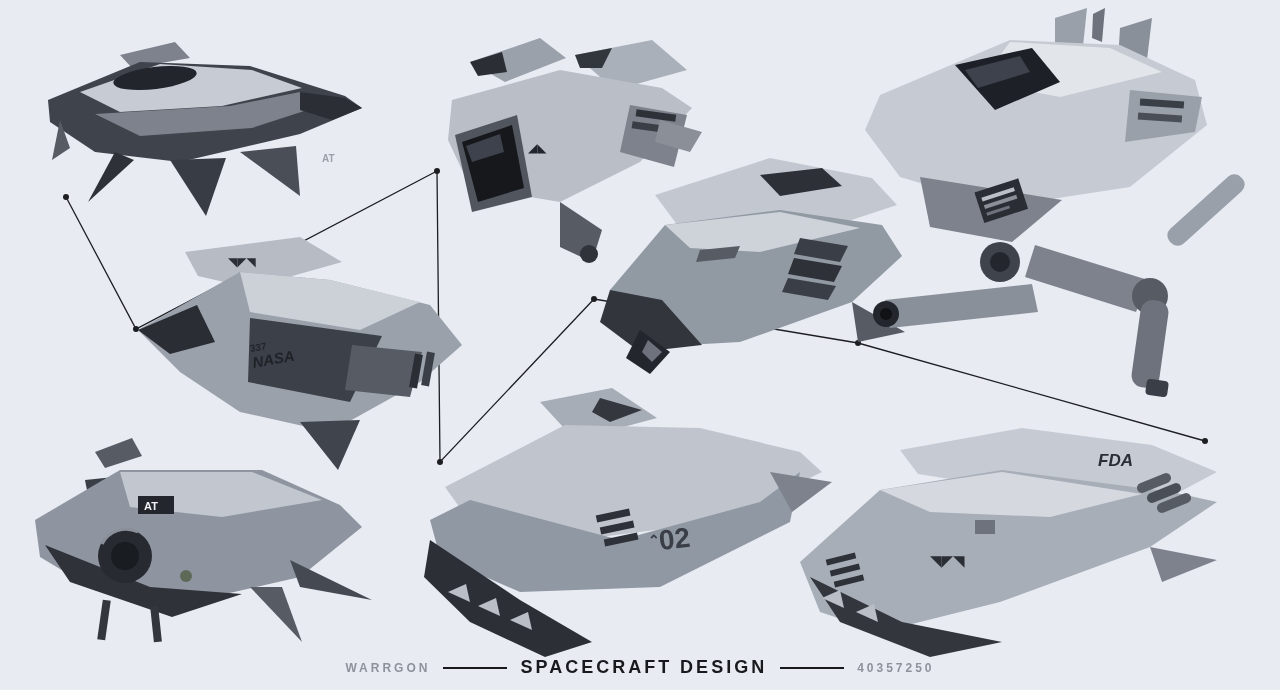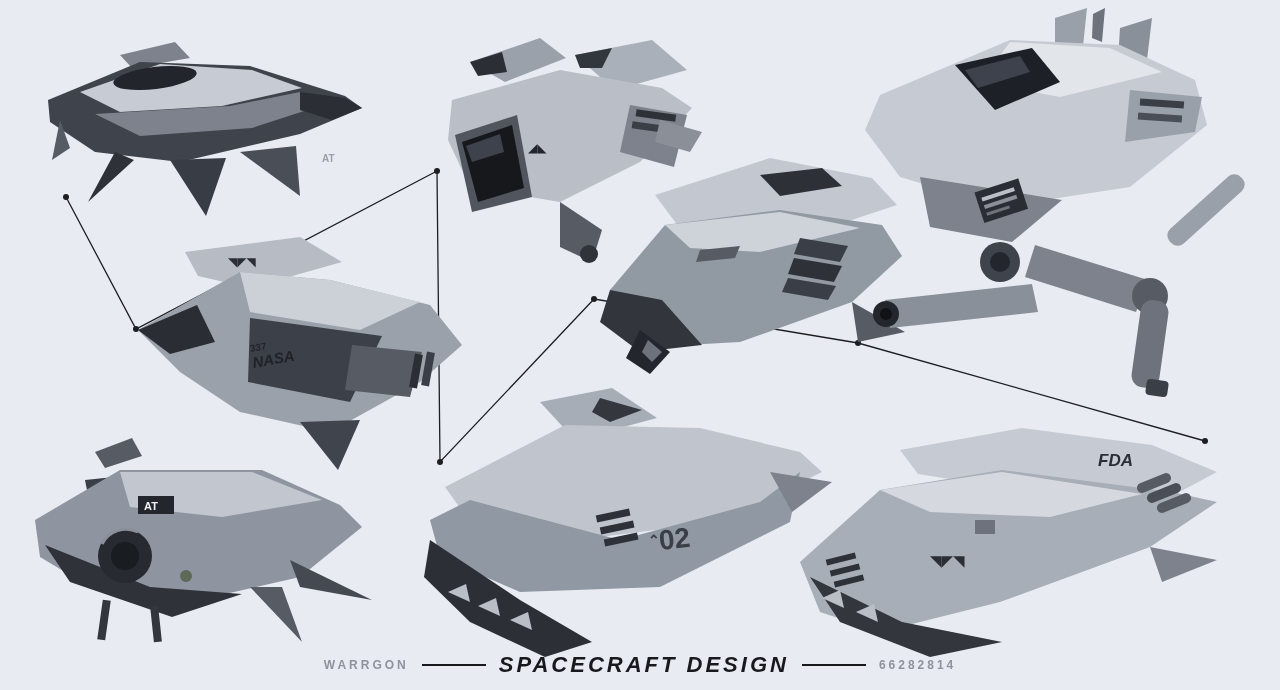--- a/index.html
+++ b/index.html
@@ -12,21 +12,21 @@
   svg{display:block;}
   .footer{
     position:absolute;left:0;right:0;bottom:12px;
     display:flex;align-items:center;justify-content:center;gap:13px;
     user-select:none;
   }
   .footer .artist, .footer .serial{
     color:#8d929b;font-size:12px;letter-spacing:3px;font-weight:bold;
   }
   .footer .title{
-    color:#17191d;font-size:22px;font-weight:bold;letter-spacing:3px;font-style:italic;
+    color:#17191d;font-size:18px;font-weight:bold;letter-spacing:3px;
   }
   .footer .rule{width:64px;height:2px;background:#17191d;}
   text{font-family:"Liberation Sans", sans-serif;}
 </style>
 </head>
 <body>
 
 <div class="canvas-wrap">
 <svg width="1280" height="690" viewBox="0 0 1280 690">
 
@@ -196,14 +196,14 @@
   </g>
 
 </svg>
 </div>
 
 <div class="footer">
   <span class="artist">WARRGON</span>
   <span class="rule"></span>
   <span class="title">SPACECRAFT DESIGN</span>
   <span class="rule"></span>
-  <span class="serial">66282814</span>
+  <span class="serial">40357250</span>
 </div>
 
 </body></html>

